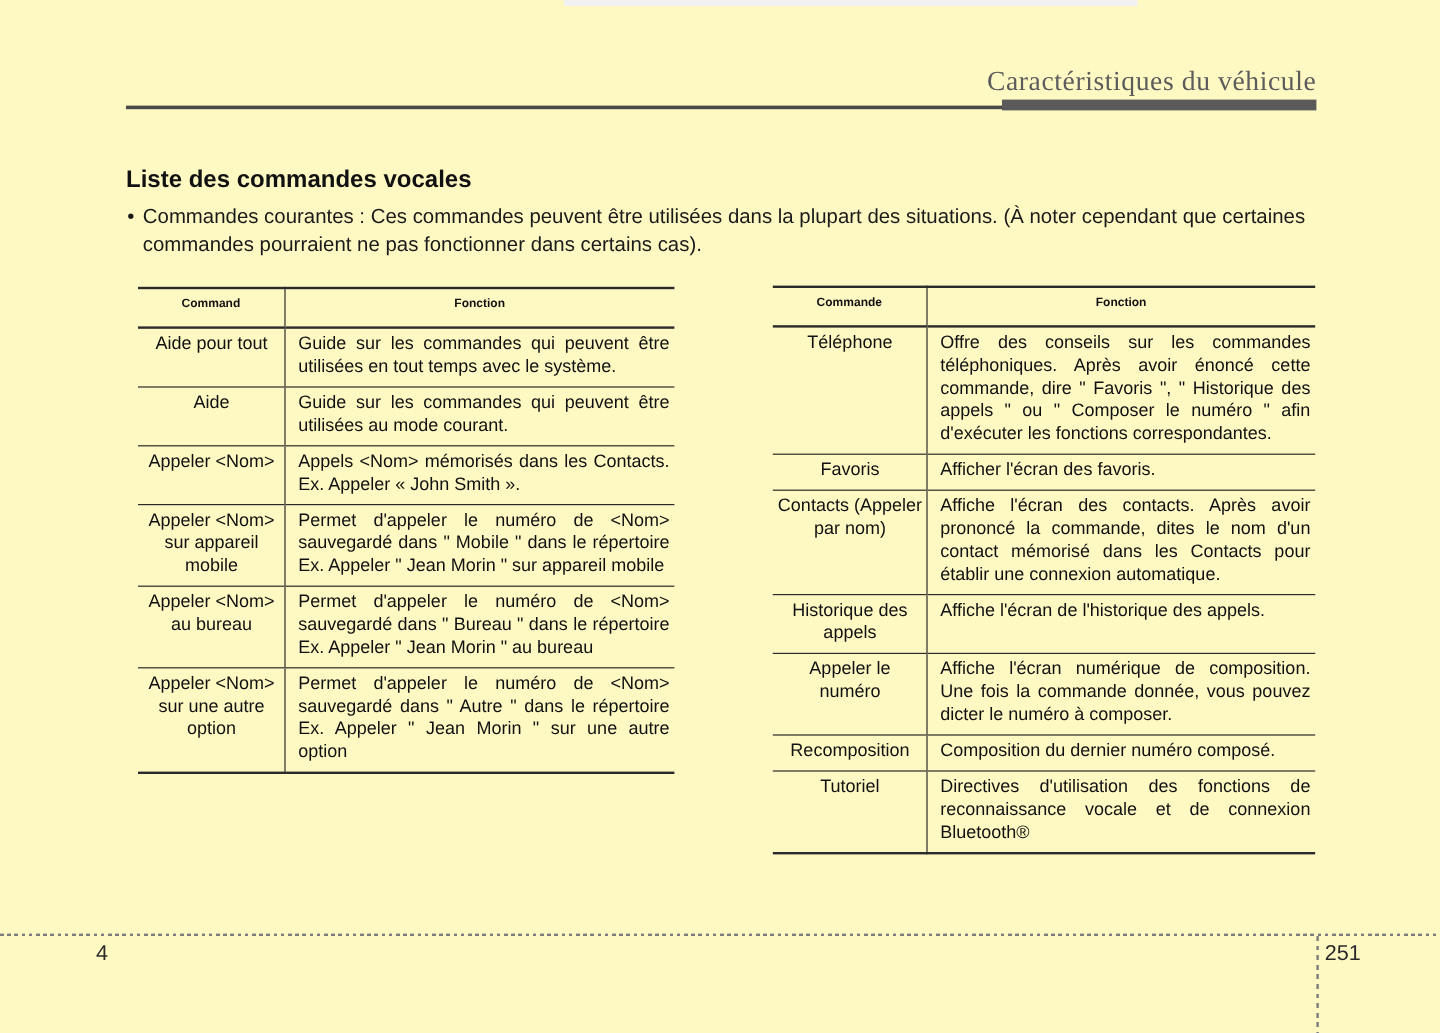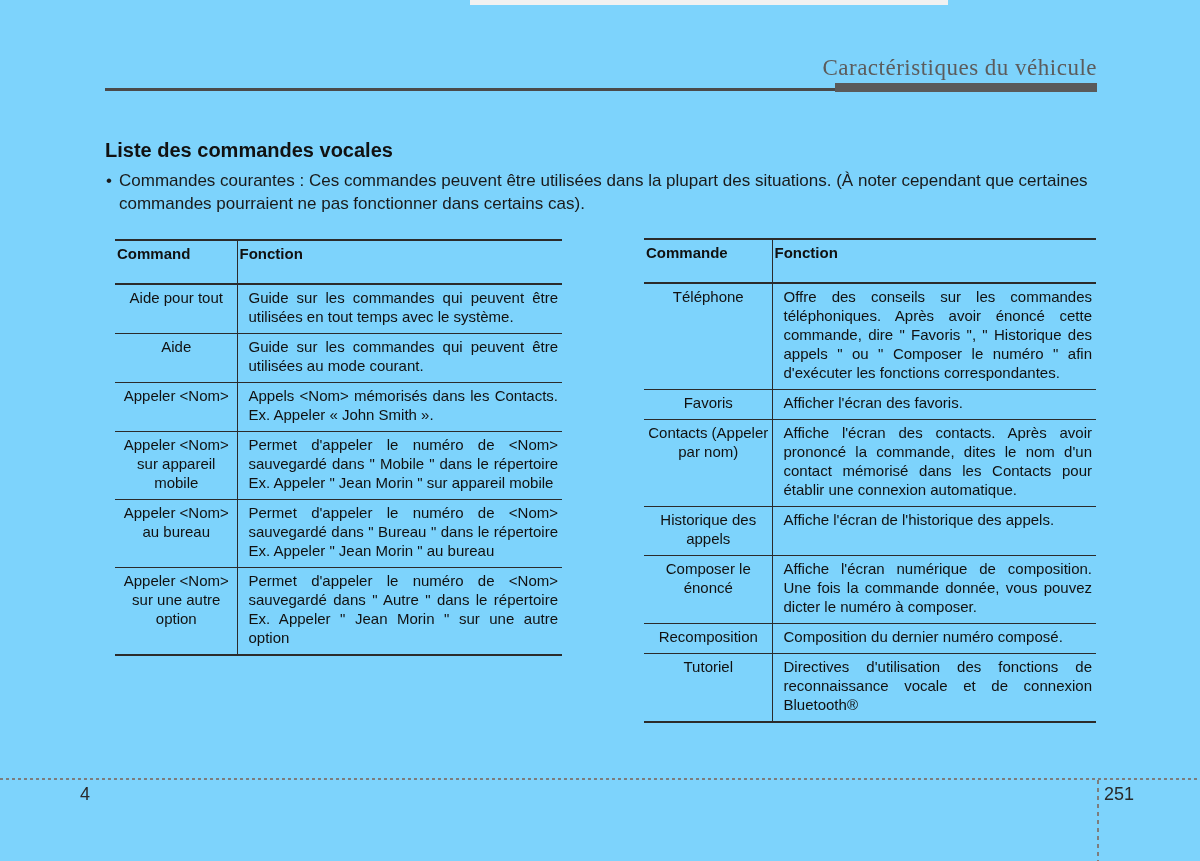--- a/index.html
+++ b/index.html
@@ -1,19 +1,19 @@
 <!DOCTYPE html>
 <html><head>
 <meta charset="utf-8">
 <style>
   * { margin: 0; padding: 0; box-sizing: border-box; }
   html, body { width: 1200px; height: 861px; background: #ffffff; overflow: hidden; }
   body { font-family: "Liberation Sans", sans-serif; color: #1a1a1a; position: relative; }
 
-  .page { position: absolute; inset: 0; width: 1200px; height: 861px; background: #7dd3fc; }
+  .page { position: absolute; inset: 0; width: 1200px; height: 861px; background: #fef9c3; }
 
   
   .top-strip { position: absolute; left: 470px; top: 0; width: 478px; height: 5px; background: #f1f1f1; }
 
   
   .chapter-title {
     position: absolute; top: 55px; right: 103px;
     font-family: "Liberation Serif", serif;
     font-size: 23px; color: #5c5c5c; letter-spacing: 0.5px;
   }
@@ -35,22 +35,22 @@
   
   .vtable { position: absolute; border-collapse: collapse; table-layout: fixed;
     font-size: 15px; line-height: 19px; color: #111; }
   .vtable-left  { left: 115px; top: 239px; width: 447px; }
   .vtable-right { left: 644px; top: 238px; width: 452px; }
   .vtable-left  col.c1 { width: 122px; }
   .vtable-right col.c1 { width: 128px; }
 
   .vtable { border-top: 2px solid #2b2b2b; border-bottom: 2px solid #2b2b2b; }
   .vtable th {
-    font-weight: bold; text-align: left; font-size: 15px;
-    padding: 3px 2px 20px 2px; border-bottom: 2px solid #2b2b2b;
+    font-weight: bold; text-align: center; font-size: 10px;
+    padding: 3px 2px 9px 2px; border-bottom: 2px solid #2b2b2b;
   }
   .vtable th:first-child, .vtable td:first-child { border-right: 1px solid #2b2b2b; }
   .vtable td { vertical-align: top; border-top: 1px solid #2b2b2b; }
   .vtable td.cmd { padding: 3px 2px 7px 3px; text-align: center; }
   .vtable td.fn  { padding: 3px 4px 7px 11px; text-align: justify; }
   .vtable tbody tr:first-child td { border-top: none; }
 
   
   .footer-hdash { position: absolute; left: 0; top: 778px; width: 1200px; height: 2px;
     background: repeating-linear-gradient(90deg, #7d7d7d 0 3px, transparent 3px 6px); }
@@ -142,21 +142,21 @@
         </tr>
         <tr>
           <td class="cmd">Contacts (Appeler par nom)</td>
           <td class="fn">Affiche l'écran des contacts. Après avoir prononcé la commande, dites le nom d'un contact mémorisé dans les Contacts pour établir une connexion automatique.</td>
         </tr>
         <tr>
           <td class="cmd">Historique des appels</td>
           <td class="fn">Affiche l'écran de l'historique des appels.</td>
         </tr>
         <tr>
-          <td class="cmd">Composer le énoncé</td>
+          <td class="cmd">Appeler le numéro</td>
           <td class="fn">Affiche l'écran numérique de composition. Une fois la commande donnée, vous pouvez dicter le numéro à composer.</td>
         </tr>
         <tr>
           <td class="cmd">Recomposition</td>
           <td class="fn">Composition du dernier numéro composé.</td>
         </tr>
         <tr>
           <td class="cmd">Tutoriel</td>
           <td class="fn">Directives d'utilisation des fonctions de reconnaissance vocale et de connexion Bluetooth®</td>
         </tr>

